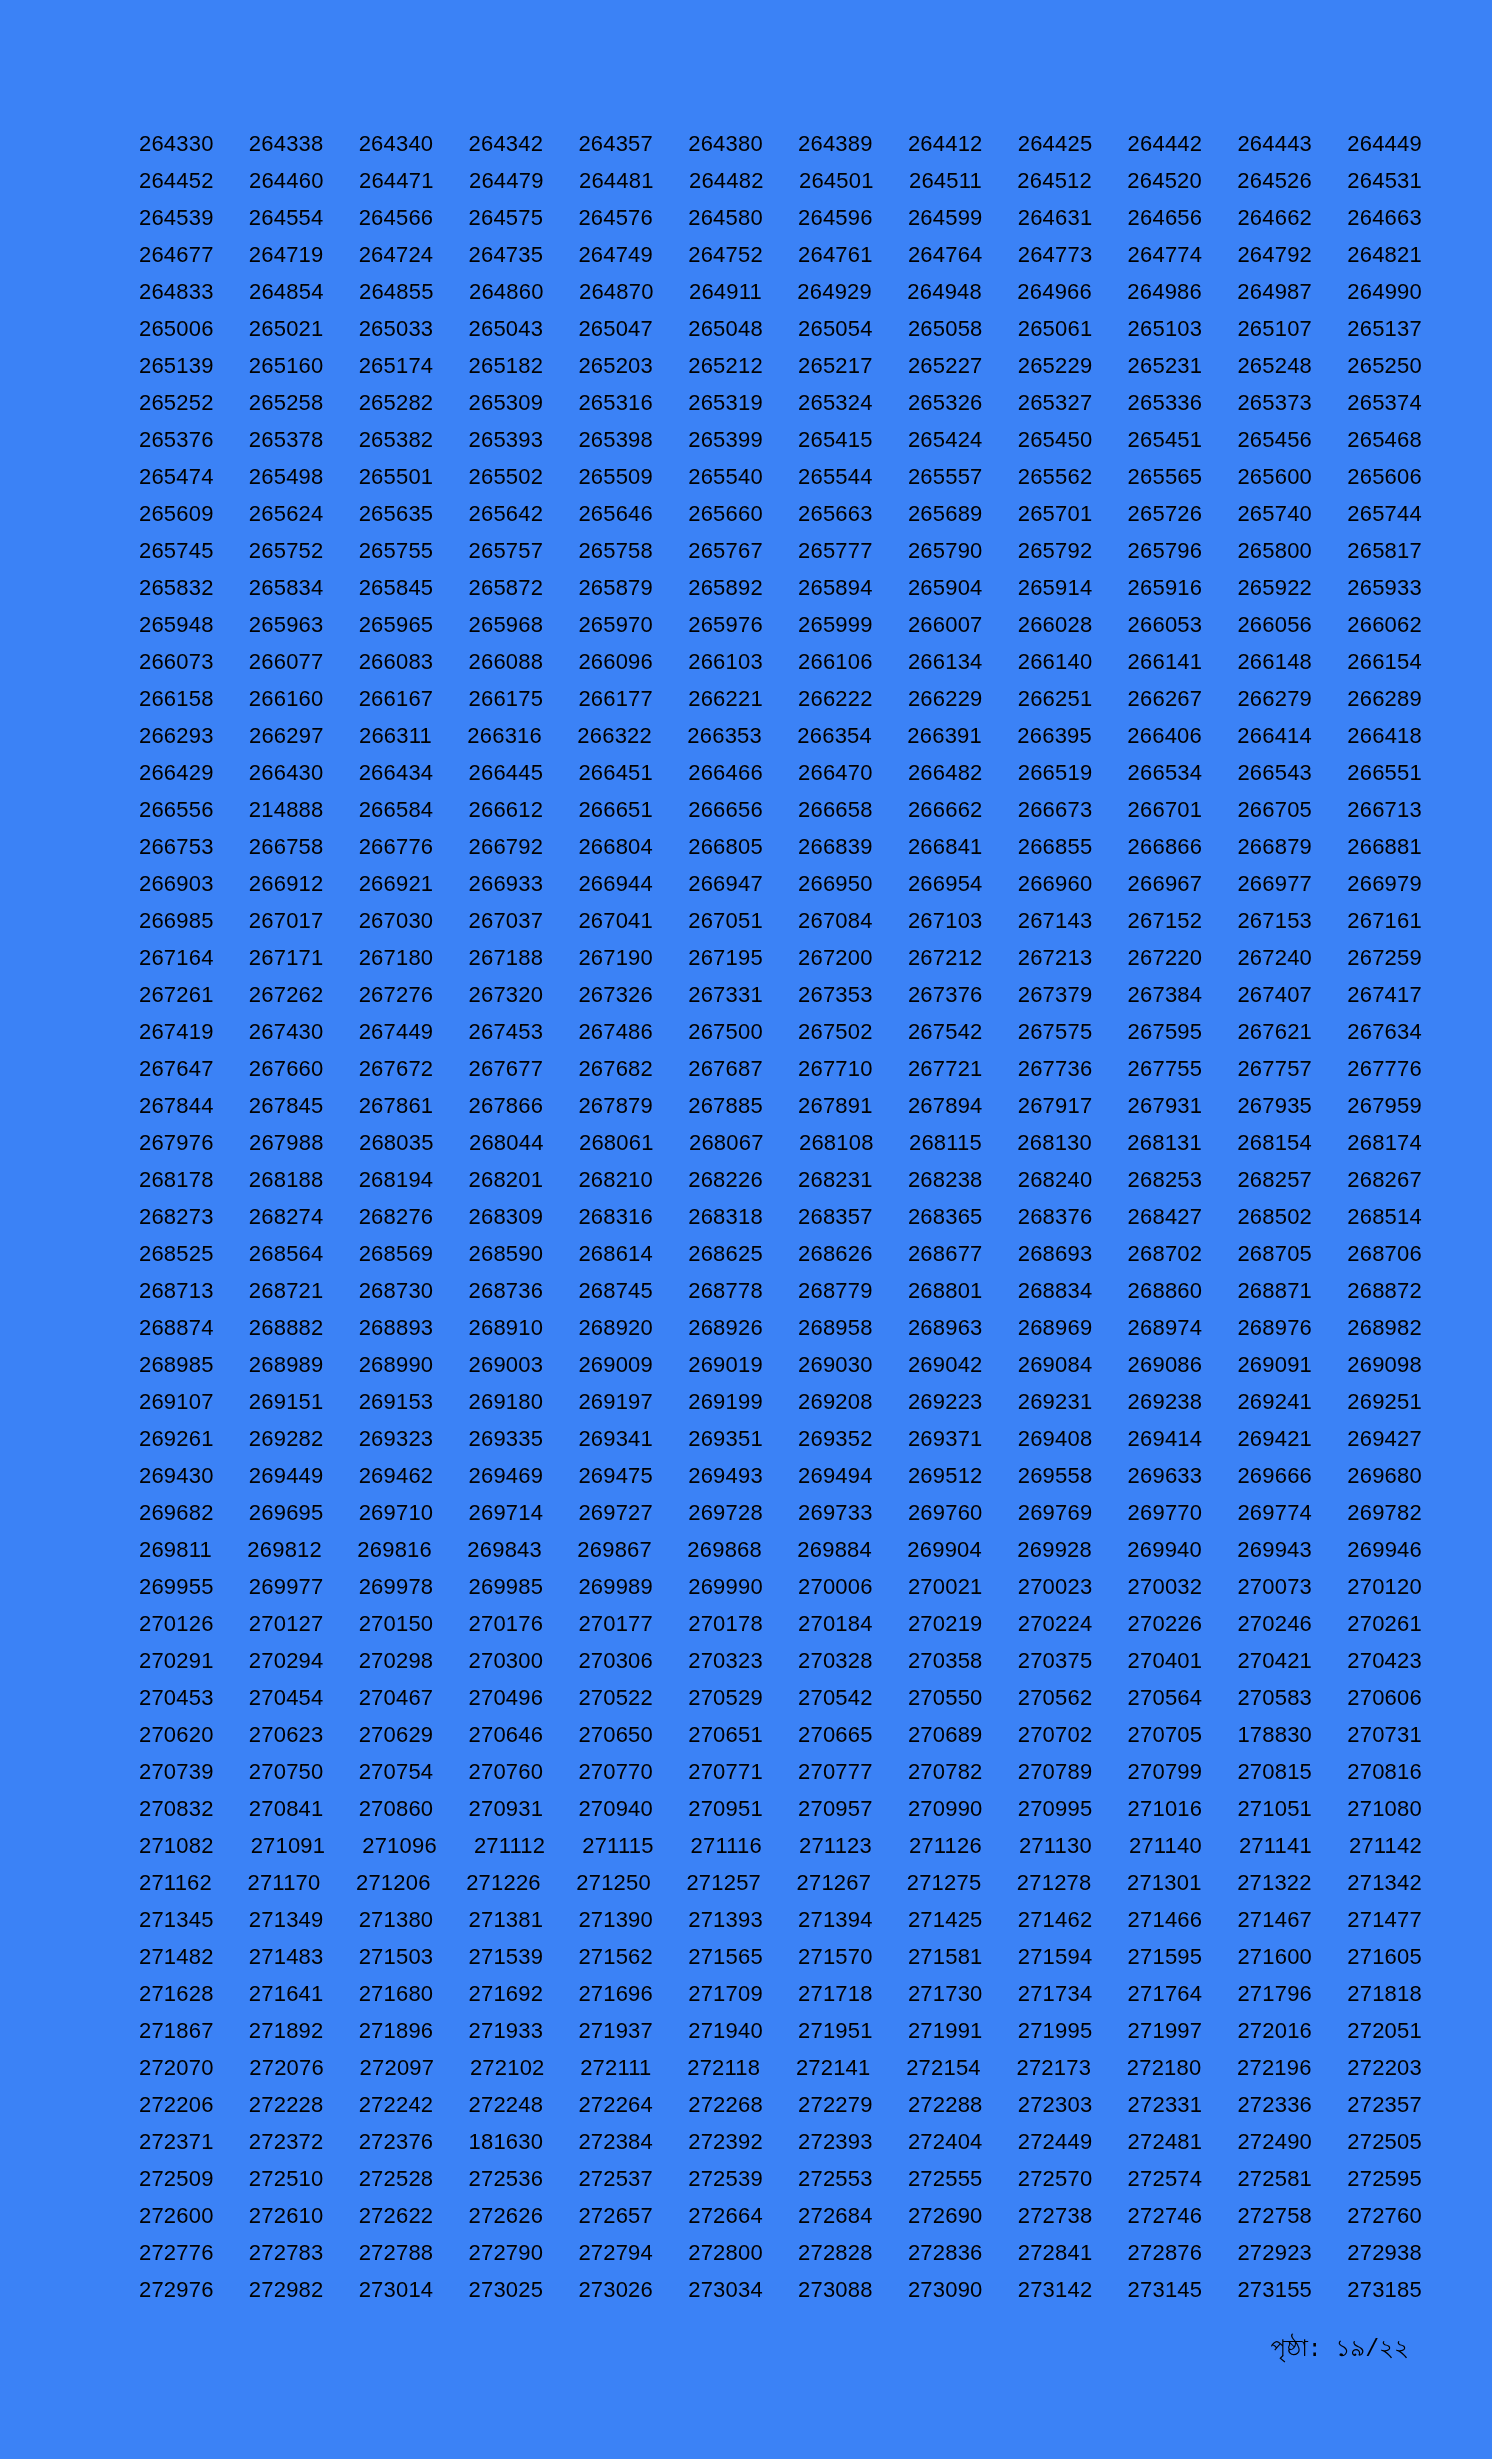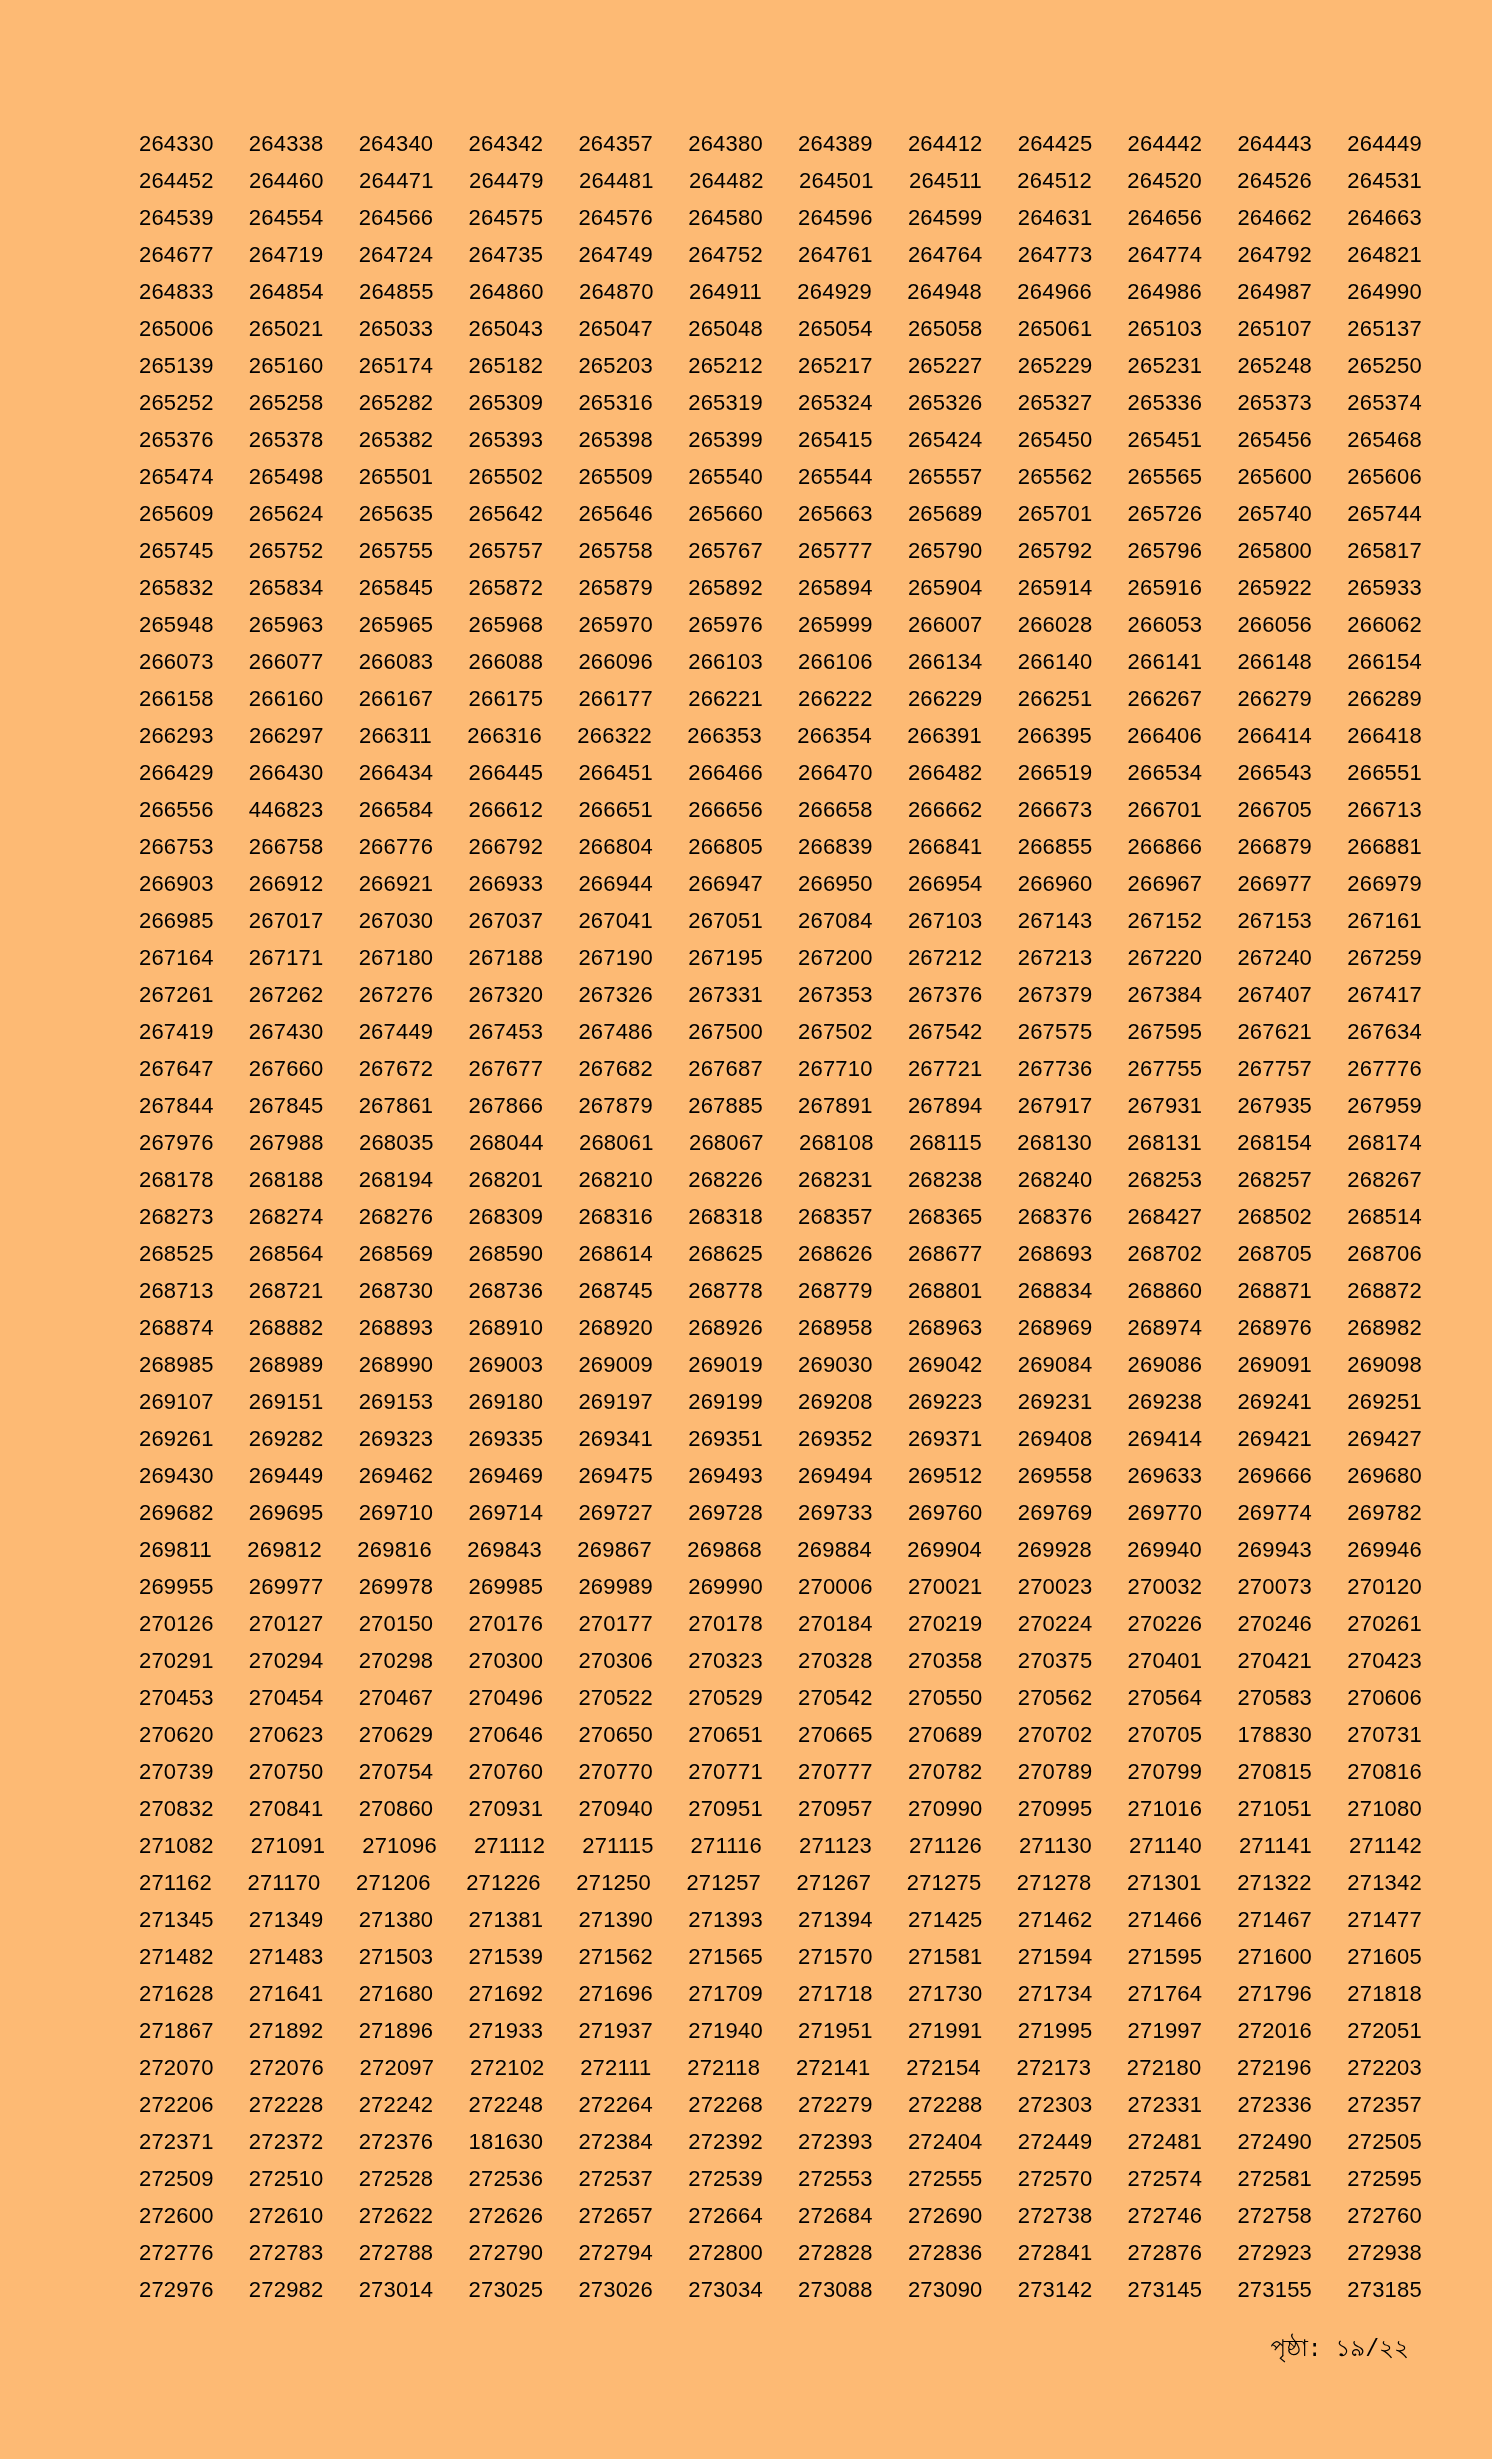--- a/index.html
+++ b/index.html
@@ -10,21 +10,21 @@
     width: 1493px;
     height: 2459px;
     background: #ffffff;
     position: relative;
     overflow: hidden;
     font-family: "Liberation Sans", sans-serif;
   }
   .page {
     position: absolute;
     inset: 0;
-    background: #fdba74;
+    background: #3b82f6;
     text-align: center;
   }
   .grid {
     position: absolute;
     left: 139px;
     top: 125px;
     width: 1283px;
   }
   .row {
     display: flex;
@@ -300,21 +300,21 @@
         <span class="cell">266466</span>
         <span class="cell">266470</span>
         <span class="cell">266482</span>
         <span class="cell">266519</span>
         <span class="cell">266534</span>
         <span class="cell">266543</span>
         <span class="cell">266551</span>
       </div>
       <div class="row">
         <span class="cell">266556</span>
-        <span class="cell">446823</span>
+        <span class="cell">214888</span>
         <span class="cell">266584</span>
         <span class="cell">266612</span>
         <span class="cell">266651</span>
         <span class="cell">266656</span>
         <span class="cell">266658</span>
         <span class="cell">266662</span>
         <span class="cell">266673</span>
         <span class="cell">266701</span>
         <span class="cell">266705</span>
         <span class="cell">266713</span>

